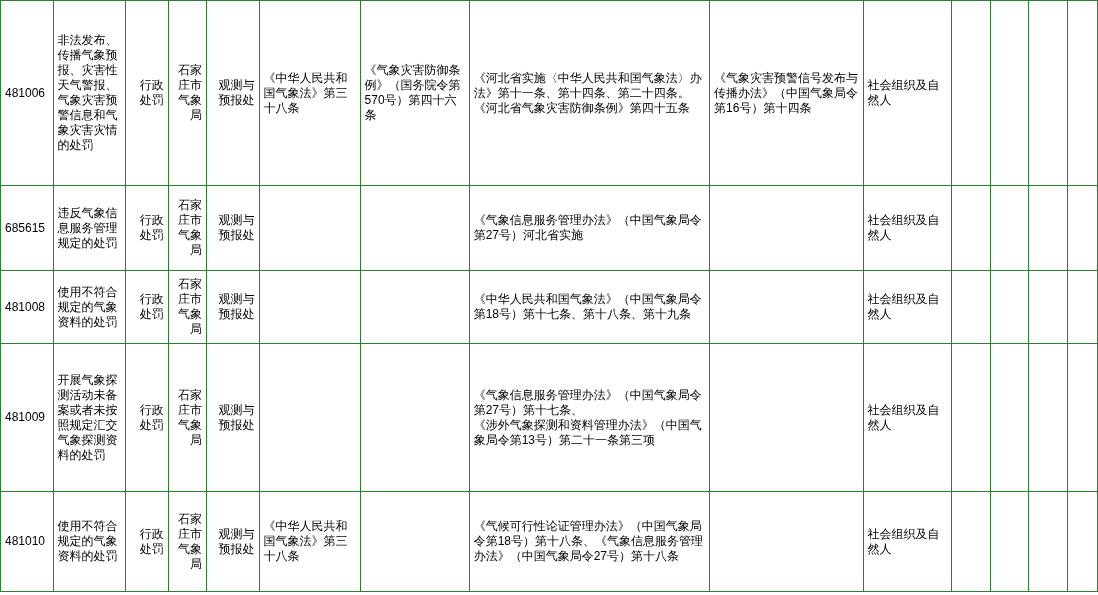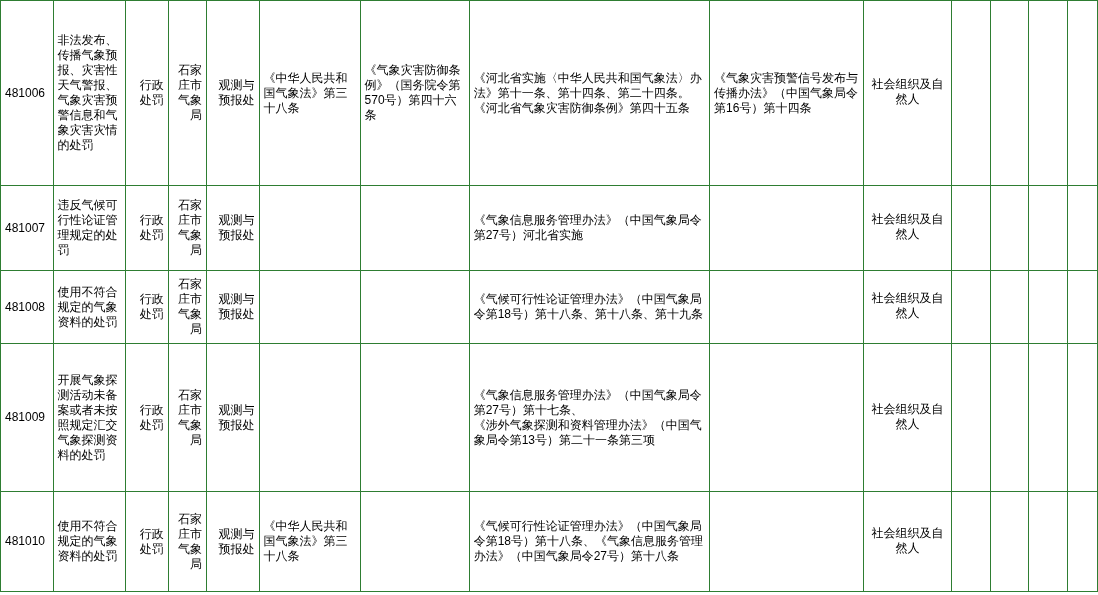--- a/index.html
+++ b/index.html
@@ -38,23 +38,22 @@
   td.c-type, td.c-org, td.c-dept {
     text-align: right;
     vertical-align: middle;
   }
   td.c-law, td.c-reg, td.c-local, td.c-rule {
     text-align: left;
     vertical-align: top;
     padding-top: 4px;
   }
   td.c-subject {
-    text-align: center;
+    text-align: left;
     vertical-align: middle;
-    font-family: Liberation Mono, monospace;
   }
   td.c-blank {
     text-align: center;
   }
   .vmid-top {
     vertical-align: top;
   }
 </style>
 </head>
 <body>
@@ -87,22 +86,22 @@
       <td class="c-reg">《气象灾害防御条例》（国务院令第570号）第四十六条</td>
       <td class="c-local">《河北省实施〈中华人民共和国气象法〉办法》第十一条、第十四条、第二十四条。《河北省气象灾害防御条例》第四十五条</td>
       <td class="c-rule">《气象灾害预警信号发布与传播办法》（中国气象局令第16号）第十四条</td>
       <td class="c-subject">社会组织及自然人</td>
       <td class="c-blank"></td>
       <td class="c-blank"></td>
       <td class="c-blank"></td>
       <td class="c-blank"></td>
     </tr>
     <tr style="height:85px">
-      <td class="c-id">481007</td>
-      <td class="c-name">违反气候可行性论证管理规定的处罚</td>
+      <td class="c-id">685615</td>
+      <td class="c-name">违反气象信息服务管理规定的处罚</td>
       <td class="c-type">行政处罚</td>
       <td class="c-org">石家庄市气象局</td>
       <td class="c-dept">观测与预报处</td>
       <td class="c-law"></td>
       <td class="c-reg"></td>
       <td class="c-local">《气象信息服务管理办法》（中国气象局令第27号）河北省实施</td>
       <td class="c-rule"></td>
       <td class="c-subject">社会组织及自然人</td>
       <td class="c-blank"></td>
       <td class="c-blank"></td>
@@ -110,21 +109,21 @@
       <td class="c-blank"></td>
     </tr>
     <tr style="height:73px">
       <td class="c-id">481008</td>
       <td class="c-name">使用不符合规定的气象资料的处罚</td>
       <td class="c-type">行政处罚</td>
       <td class="c-org">石家庄市气象局</td>
       <td class="c-dept">观测与预报处</td>
       <td class="c-law"></td>
       <td class="c-reg"></td>
-      <td class="c-local">《气候可行性论证管理办法》（中国气象局令第18号）第十八条、第十八条、第十九条</td>
+      <td class="c-local">《中华人民共和国气象法》（中国气象局令第18号）第十七条、第十八条、第十九条</td>
       <td class="c-rule"></td>
       <td class="c-subject">社会组织及自然人</td>
       <td class="c-blank"></td>
       <td class="c-blank"></td>
       <td class="c-blank"></td>
       <td class="c-blank"></td>
     </tr>
     <tr style="height:148px">
       <td class="c-id">481009</td>
       <td class="c-name">开展气象探测活动未备案或者未按照规定汇交气象探测资料的处罚</td>

